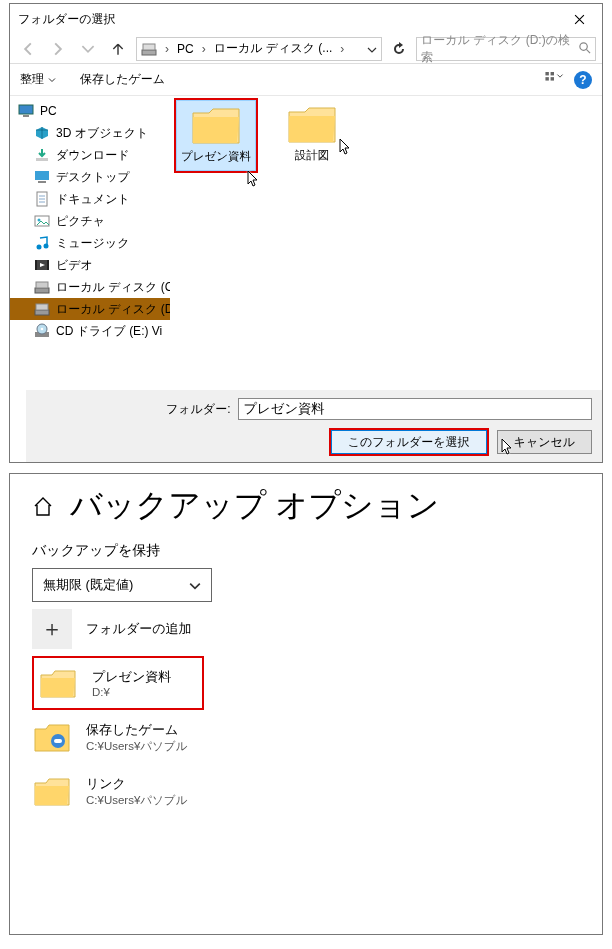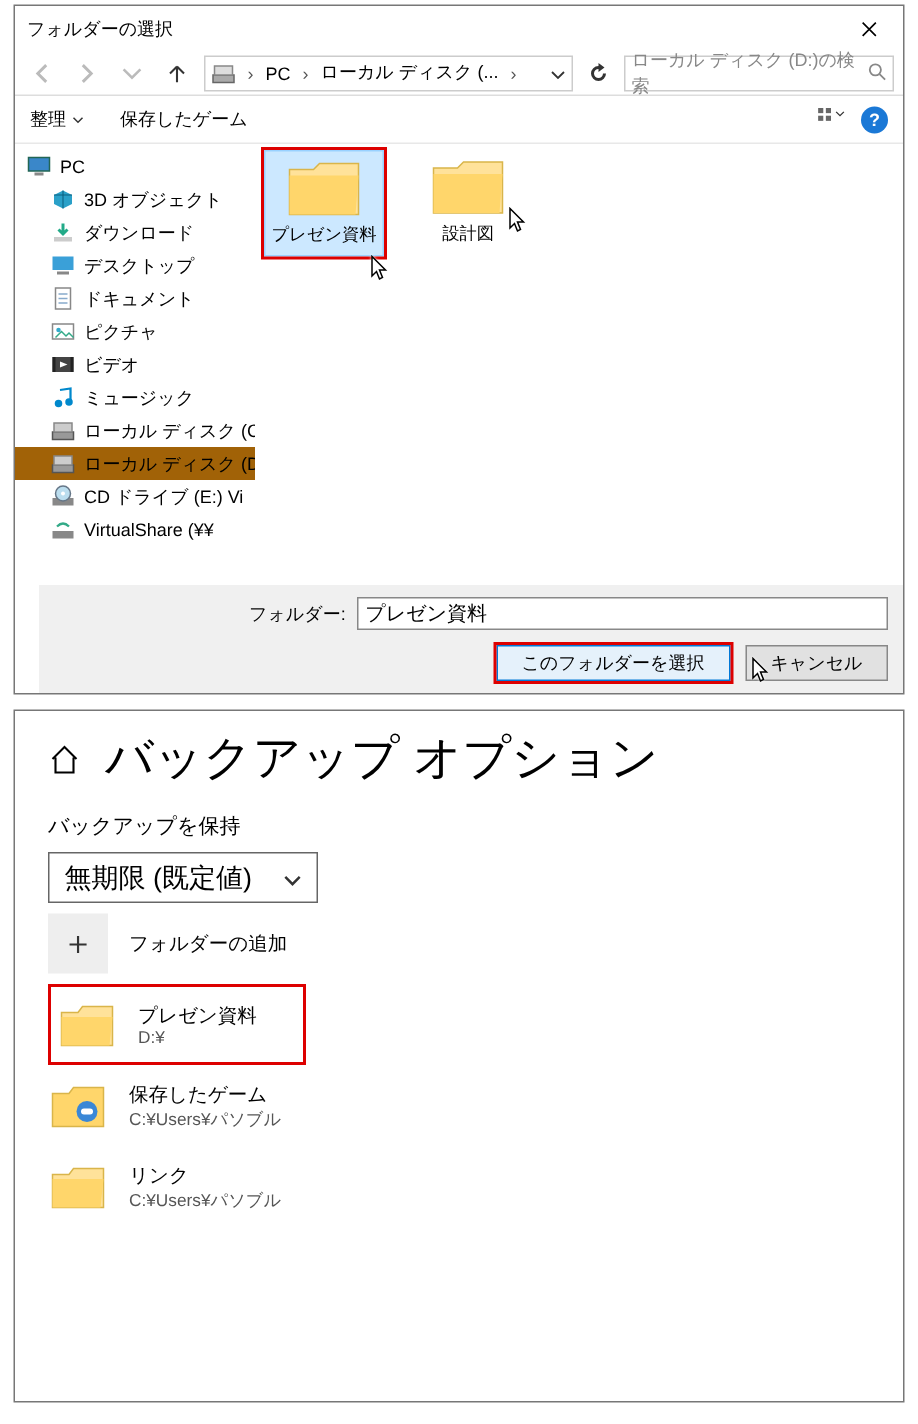--- a/index.html
+++ b/index.html
@@ -57,21 +57,21 @@
 
   
   .settings { border: 1px solid #777; width: 594px; margin: 0 auto 6px; background: #fff; padding: 10px 22px 18px; height: 462px; position:relative;}
   .set-top { display: flex; align-items: center; gap: 20px; margin-bottom: 26px; }
   .back-arrow { width: 22px; display:flex;align-items:center;justify-content:center;}
   .set-top-title { font-size: 13px; }
   .set-head { display: flex; align-items: center; gap: 16px; margin-bottom: 14px; }
   .home-icn { width: 22px; height: 22px; }
   .h1 { font-size: 32px; font-weight: 400; }
   .sub1 { font-size: 14px; margin-bottom: 8px; }
-  .combo { width: 180px; height: 34px; border: 1px solid #666; display: flex; align-items: center; padding: 0 10px; font-size: 18px; justify-content:space-between;}
+  .combo { width: 180px; height: 34px; border: 1px solid #666; display: flex; align-items: center; padding: 0 10px; font-size: 13px; justify-content:space-between;}
   .sub2 { font-size: 15px; margin: 36px 0 10px; }
   .list-row { display: flex; align-items: center; gap: 14px; height: 54px; }
   .list-row.redbox { border: 2px solid #d00; padding: 0 4px; width: 172px;}
   .plus-box { width: 40px; height: 40px; background: #eee; display: flex; align-items: center; justify-content: center; font-size: 22px; color:#333;}
   .fld-ico { width: 40px; height: 36px; display:flex;align-items:center;justify-content:center;}
   .row-tx { display: flex; flex-direction: column; }
   .row-tx .t1 { font-size: 13px; }
   .row-tx .t2 { font-size: 11.5px; color: #555; }
 
   
@@ -221,41 +221,41 @@
               <rect x="1" y="3" width="14" height="10" fill="#fff" stroke="#888"></rect>
               <circle cx="5" cy="7" r="1.5" fill="#3ac"></circle>
               <path d="M3 12 L7 8 L10 11 L12 9 L15 12" stroke="#3a8" fill="none"></path>
             </svg>
           </span>
           <span>ピクチャ</span>
         </div>
         <div class="tree-row ind1">
           <span class="tree-icon">
             <svg viewBox="0 0 16 16">
+              <path d="M6 3 L13 2 L13 11" stroke="#08c" fill="none" stroke-width="1.5"></path>
+              <circle cx="5" cy="12" r="2.5" fill="#08c"></circle>
+              <circle cx="12" cy="11" r="2.5" fill="#08c"></circle>
+            </svg>
+          </span>
+          <span>ミュージック</span>
+        </div>
+        <div class="tree-row ind1">
+          <span class="tree-icon">
+            <svg viewBox="0 0 16 16">
               <rect x="1" y="3" width="14" height="10" fill="#444"></rect>
               <rect x="1" y="3" width="2" height="10" fill="#222"></rect>
               <rect x="13" y="3" width="2" height="10" fill="#222"></rect>
               <path d="M6 6 L11 8 L6 10 Z" fill="#fff"></path>
             </svg>
           </span>
           <span>ビデオ</span>
         </div>
         <div class="tree-row ind1">
           <span class="tree-icon">
             <svg viewBox="0 0 16 16">
-              <path d="M6 3 L13 2 L13 11" stroke="#08c" fill="none" stroke-width="1.5"></path>
-              <circle cx="5" cy="12" r="2.5" fill="#08c"></circle>
-              <circle cx="12" cy="11" r="2.5" fill="#08c"></circle>
-            </svg>
-          </span>
-          <span>ミュージック</span>
-        </div>
-        <div class="tree-row ind1">
-          <span class="tree-icon">
-            <svg viewBox="0 0 16 16">
               <rect x="1" y="9" width="14" height="5" fill="#999" stroke="#555"></rect>
               <rect x="2" y="3" width="12" height="6" fill="#ccc" stroke="#888"></rect>
             </svg>
           </span>
           <span>ローカル ディスク (C</span>
         </div>
         <div class="tree-row ind1 sel">
           <span class="tree-icon">
             <svg viewBox="0 0 16 16">
               <rect x="1" y="9" width="14" height="5" fill="#999" stroke="#555"></rect>
@@ -266,29 +266,20 @@
         </div>
         <div class="tree-row ind1">
           <span class="tree-icon">
             <svg viewBox="0 0 16 16">
               <rect x="1" y="9" width="14" height="5" fill="#888"></rect>
               <circle cx="8" cy="6" r="5" fill="#bde" stroke="#678"></circle>
               <circle cx="8" cy="6" r="1.3" fill="#fff"></circle>
             </svg>
           </span>
           <span>CD ドライブ (E:) Vi</span>
-        </div>
-        <div class="tree-row ind1">
-          <span class="tree-icon">
-            <svg viewBox="0 0 16 16">
-              <rect x="1" y="9" width="14" height="5" fill="#888"></rect>
-              <path d="M4 6 Q8 2 12 6" stroke="#3a8" fill="none" stroke-width="1.5"></path>
-            </svg>
-          </span>
-          <span>VirtualShare (¥¥</span>
         </div>
       </div>
     <div class="contents" id="contents">
         <div class="folder-item sel red">
           <span class="folder-big"><svg viewBox="0 0 54 42">
               <path d="M4 8 L20 8 L24 4 L50 4 L50 38 L4 38 Z" fill="#ffe29a" stroke="#d9b54a"></path>
               <path d="M4 12 L50 12 L48 38 L4 38 Z" fill="#ffd66b"></path>
             </svg></span>
           <span class="folder-label">プレゼン資料</span>
         </div>

